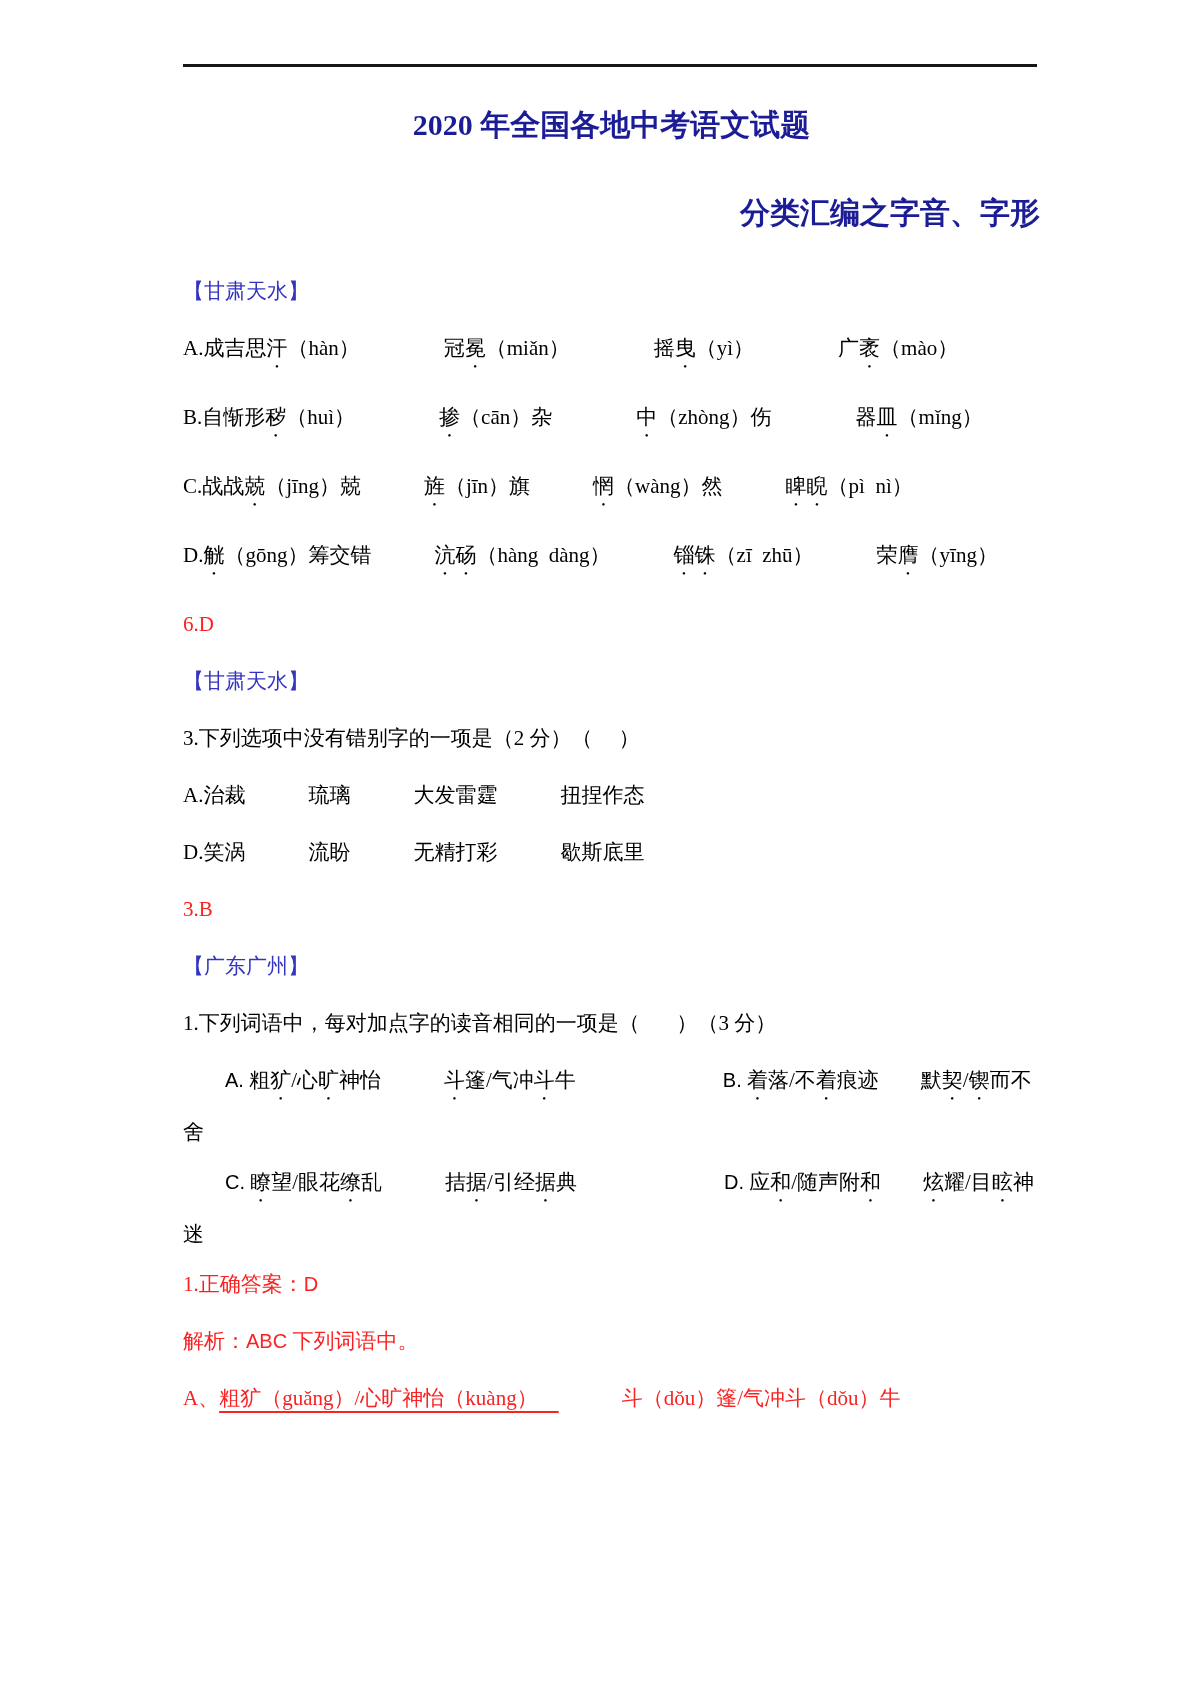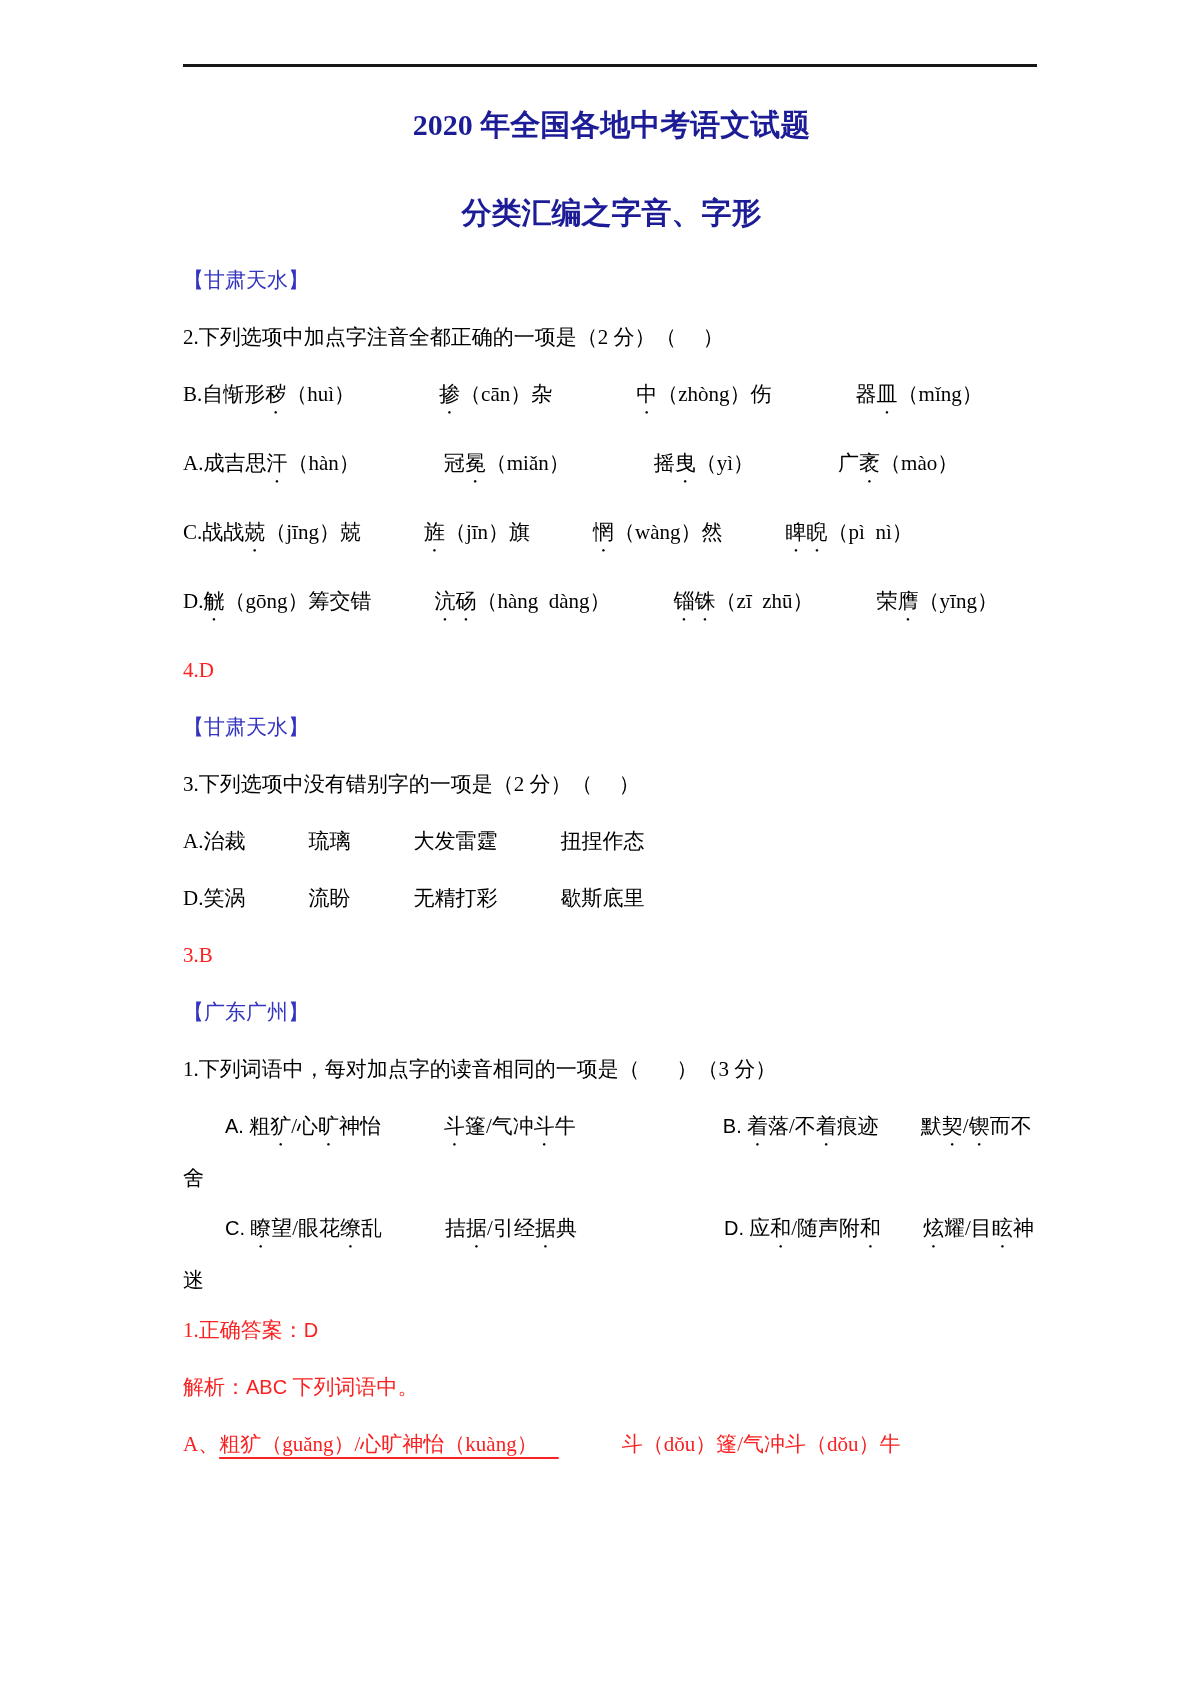--- a/index.html
+++ b/index.html
@@ -10,21 +10,21 @@
     padding:64px 160px 0 183px;
     font-family:"Liberation Serif","DejaVu Serif",serif;
     font-size:21px;color:#000;
   }
   .rule{border-top:3px solid #161616;height:0;margin:0 3px 40px 0;}
   h1{
     font-size:30px;line-height:36px;font-weight:bold;text-align:center;
     color:var(--title-color,#1c1c96);margin:0 0 52px 0;
     white-space:pre;
   }
-  h1.sub{margin-bottom:37px;}
+  h1.sub{margin-bottom:48px;text-align:right;}
   p{margin:0 6px 33px 0;line-height:24px;white-space:pre;}
   p.whead{margin-bottom:16px;}
   p.cont{margin-bottom:26px;}
   .label{color:var(--section-color,#3434c0);}
   .ans{color:var(--answer-color,#fa1e1e);}
   .dot{
     -webkit-text-emphasis:filled dot;
     -webkit-text-emphasis-position:under right;
     text-emphasis:filled dot;
     text-emphasis-position:under right;
@@ -35,26 +35,25 @@
 </head>
 <body>
 
 <div class="page">
   <div class="rule"></div>
 
   <h1>2020 年全国各地中考语文试题</h1>
   <h1 class="sub">分类汇编之字音、字形</h1>
 
   <p class="label">【甘肃天水】</p>
-  <p>2.下列选项中加点字注音全都正确的一项是（2 分）（     ）</p>
+  <p><span>A.成吉思</span><span class="dot">汗</span><span>（hàn）</span><span>　　　　</span><span>冠</span><span class="dot">冕</span><span>（miǎn）</span><span>　　　　</span><span>摇</span><span class="dot">曳</span><span>（yì）</span><span>　　　　</span><span>广</span><span class="dot">袤</span><span>（mào）</span></p>
   <p><span>B.自惭形</span><span class="dot">秽</span><span>（huì）</span><span>　　　　</span><span class="dot">掺</span><span>（cān）杂</span><span>　　　　</span><span class="dot">中</span><span>（zhòng）伤</span><span>　　　　</span><span>器</span><span class="dot">皿</span><span>（mǐng）</span></p>
-  <p><span>A.成吉思</span><span class="dot">汗</span><span>（hàn）</span><span>　　　　</span><span>冠</span><span class="dot">冕</span><span>（miǎn）</span><span>　　　　</span><span>摇</span><span class="dot">曳</span><span>（yì）</span><span>　　　　</span><span>广</span><span class="dot">袤</span><span>（mào）</span></p>
   <p><span>C.战战</span><span class="dot">兢</span><span>（jīng）兢</span><span>　　　</span><span class="dot">旌</span><span>（jīn）旗</span><span>　　　</span><span class="dot">惘</span><span>（wàng）然</span><span>　　　</span><span class="dot">睥</span><span class="dot">睨</span><span>（pì  nì）</span></p>
   <p><span>D.</span><span class="dot">觥</span><span>（gōng）筹交错</span><span>　　　</span><span class="dot">沆</span><span class="dot">砀</span><span>（hàng  dàng）</span><span>　　　</span><span class="dot">锱</span><span class="dot">铢</span><span>（zī  zhū）</span><span>　　　</span><span>荣</span><span class="dot">膺</span><span>（yīng）</span></p>
-  <p class="ans">4.D</p>
+  <p class="ans">6.D</p>
 
   <p class="label">【甘肃天水】</p>
   <p>3.下列选项中没有错别字的一项是（2 分）（     ）</p>
   <p>A.治裁　　　琉璃　　　大发雷霆　　　扭捏作态</p>
   <p>D.笑涡　　　流盼　　　无精打彩　　　歇斯底里</p>
   <p class="ans">3.B</p>
 
   <p class="label">【广东广州】</p>
   <p>1.下列词语中，每对加点字的读音相同的一项是（       ）（3 分）</p>
   <p class="whead"><span>　　</span><span class="sans">A.</span><span> 粗</span><span class="dot">犷</span><span>/心</span><span class="dot">旷</span><span>神怡</span><span>　　　</span><span class="dot">斗</span><span>篷/气冲</span><span class="dot">斗</span><span>牛</span><span>　　　　　　　</span><span class="sans">B.</span><span> </span><span class="dot">着</span><span>落/不</span><span class="dot">着</span><span>痕迹</span><span>　　</span><span>默</span><span class="dot">契</span><span>/</span><span class="dot">锲</span><span>而不</span></p>

